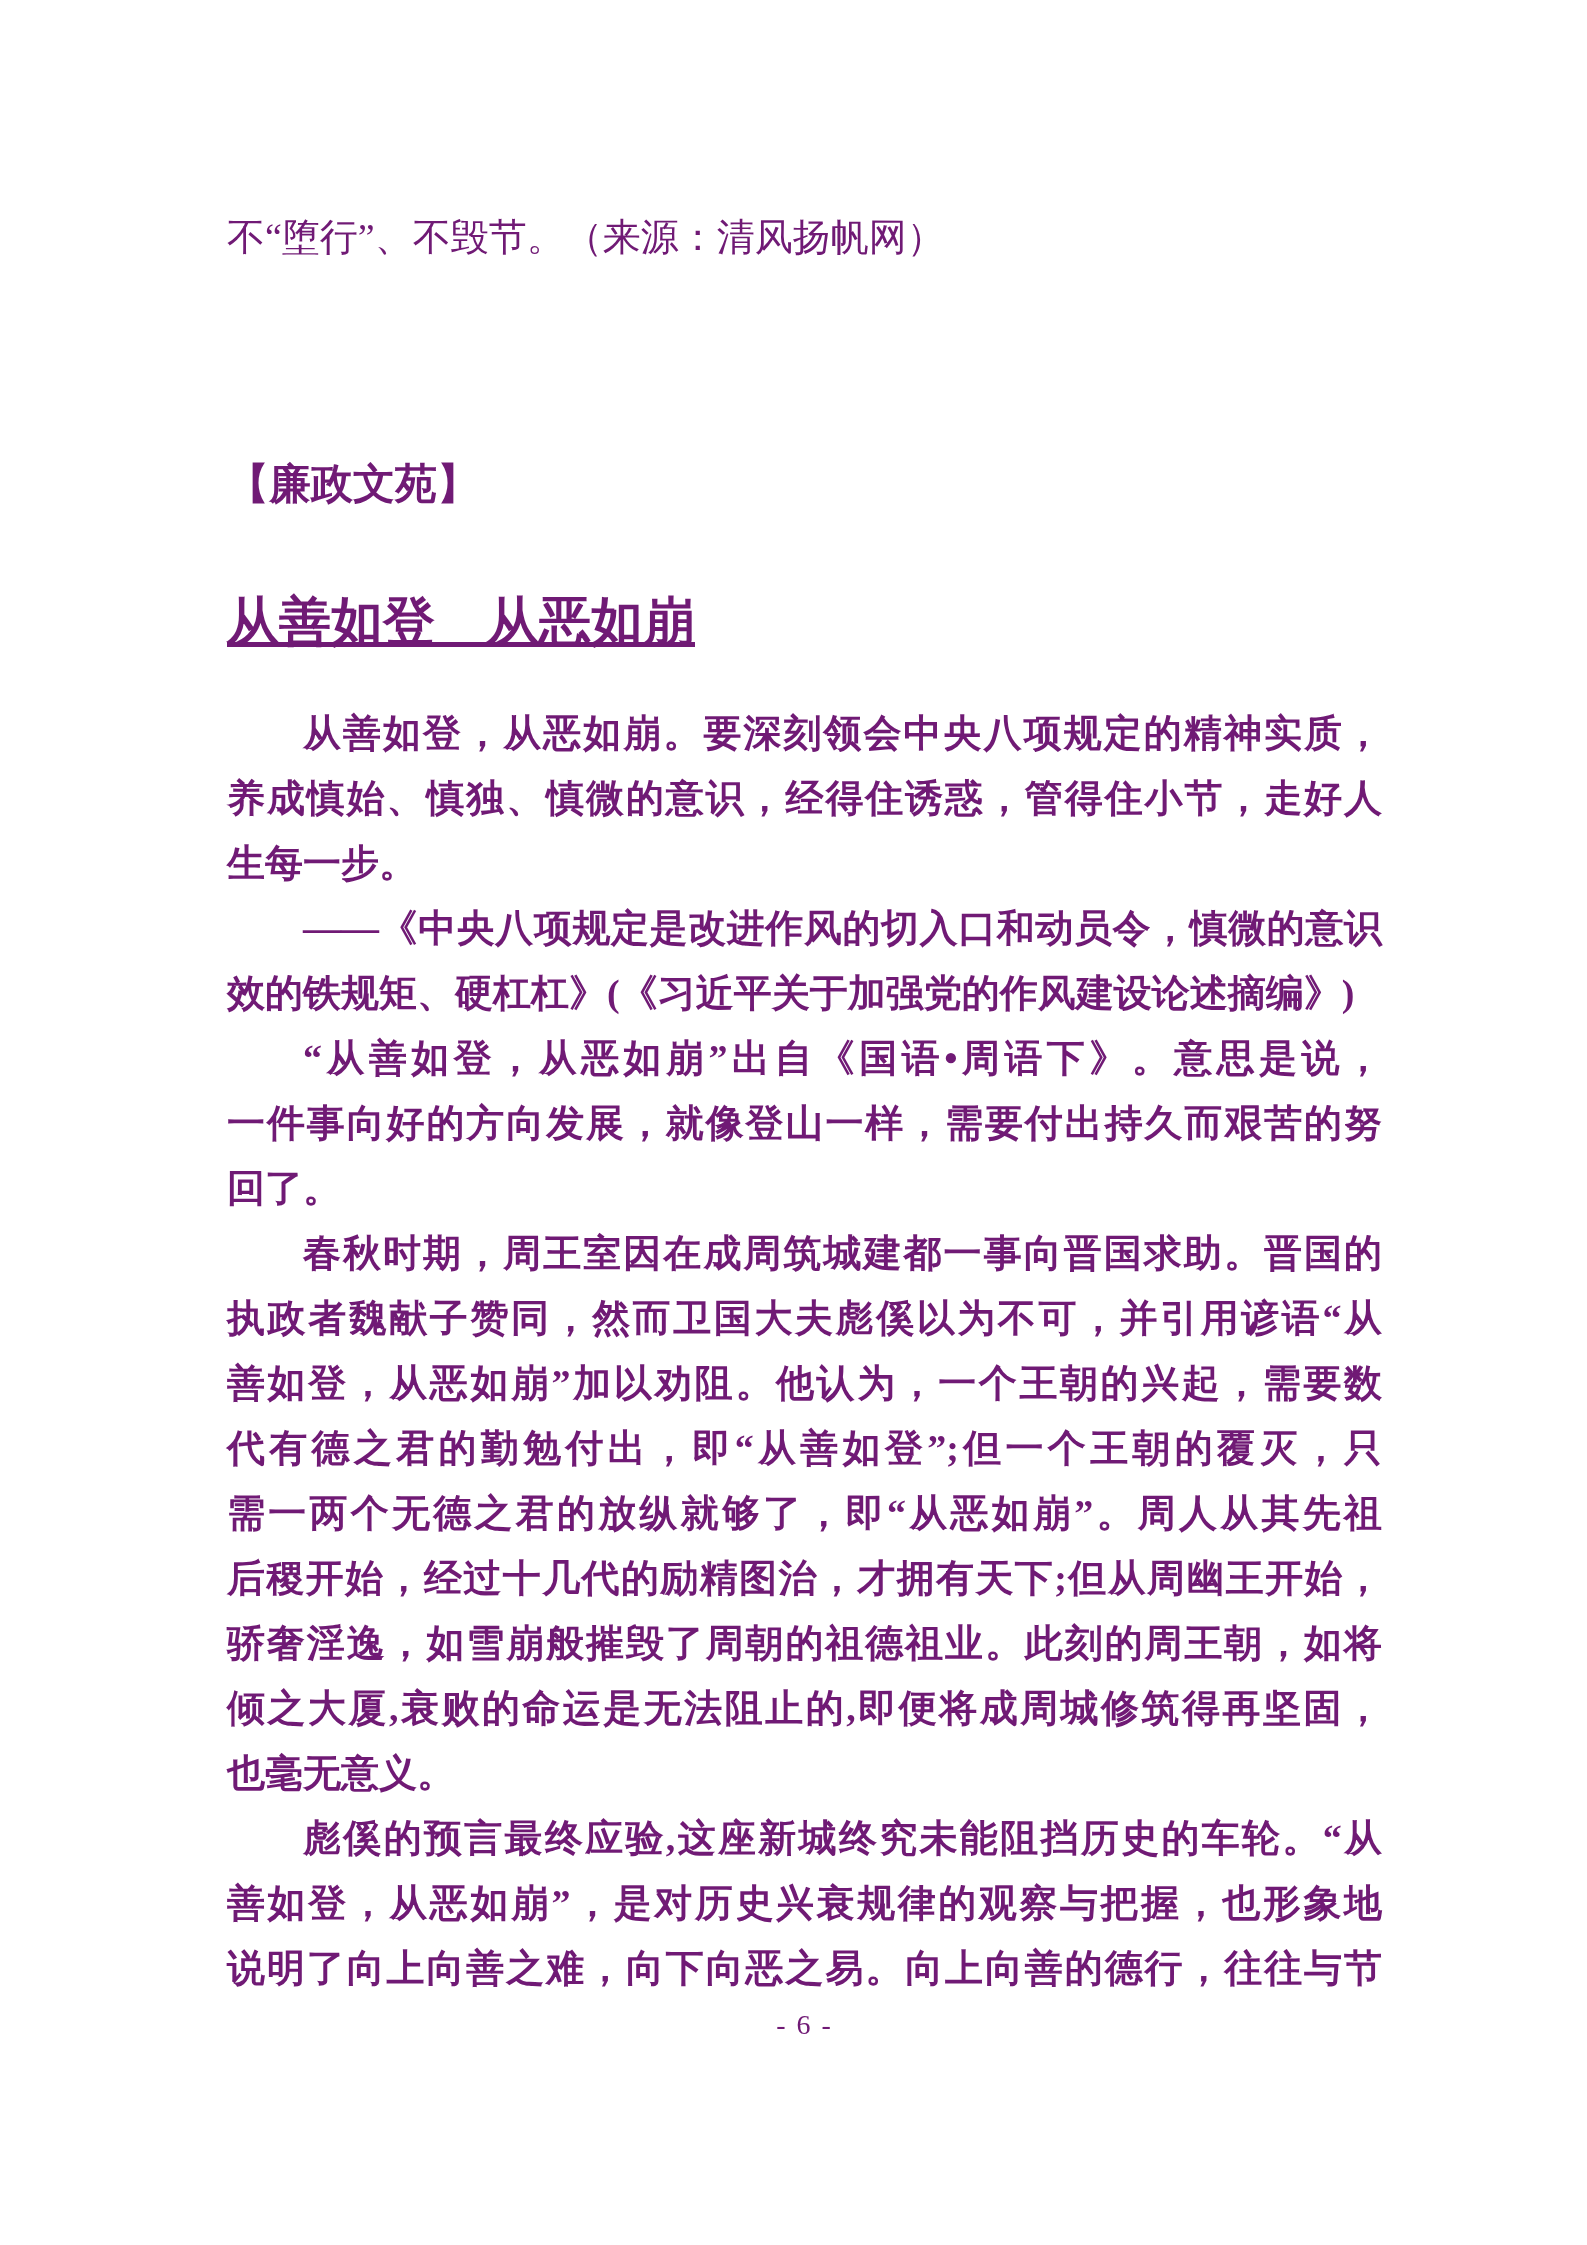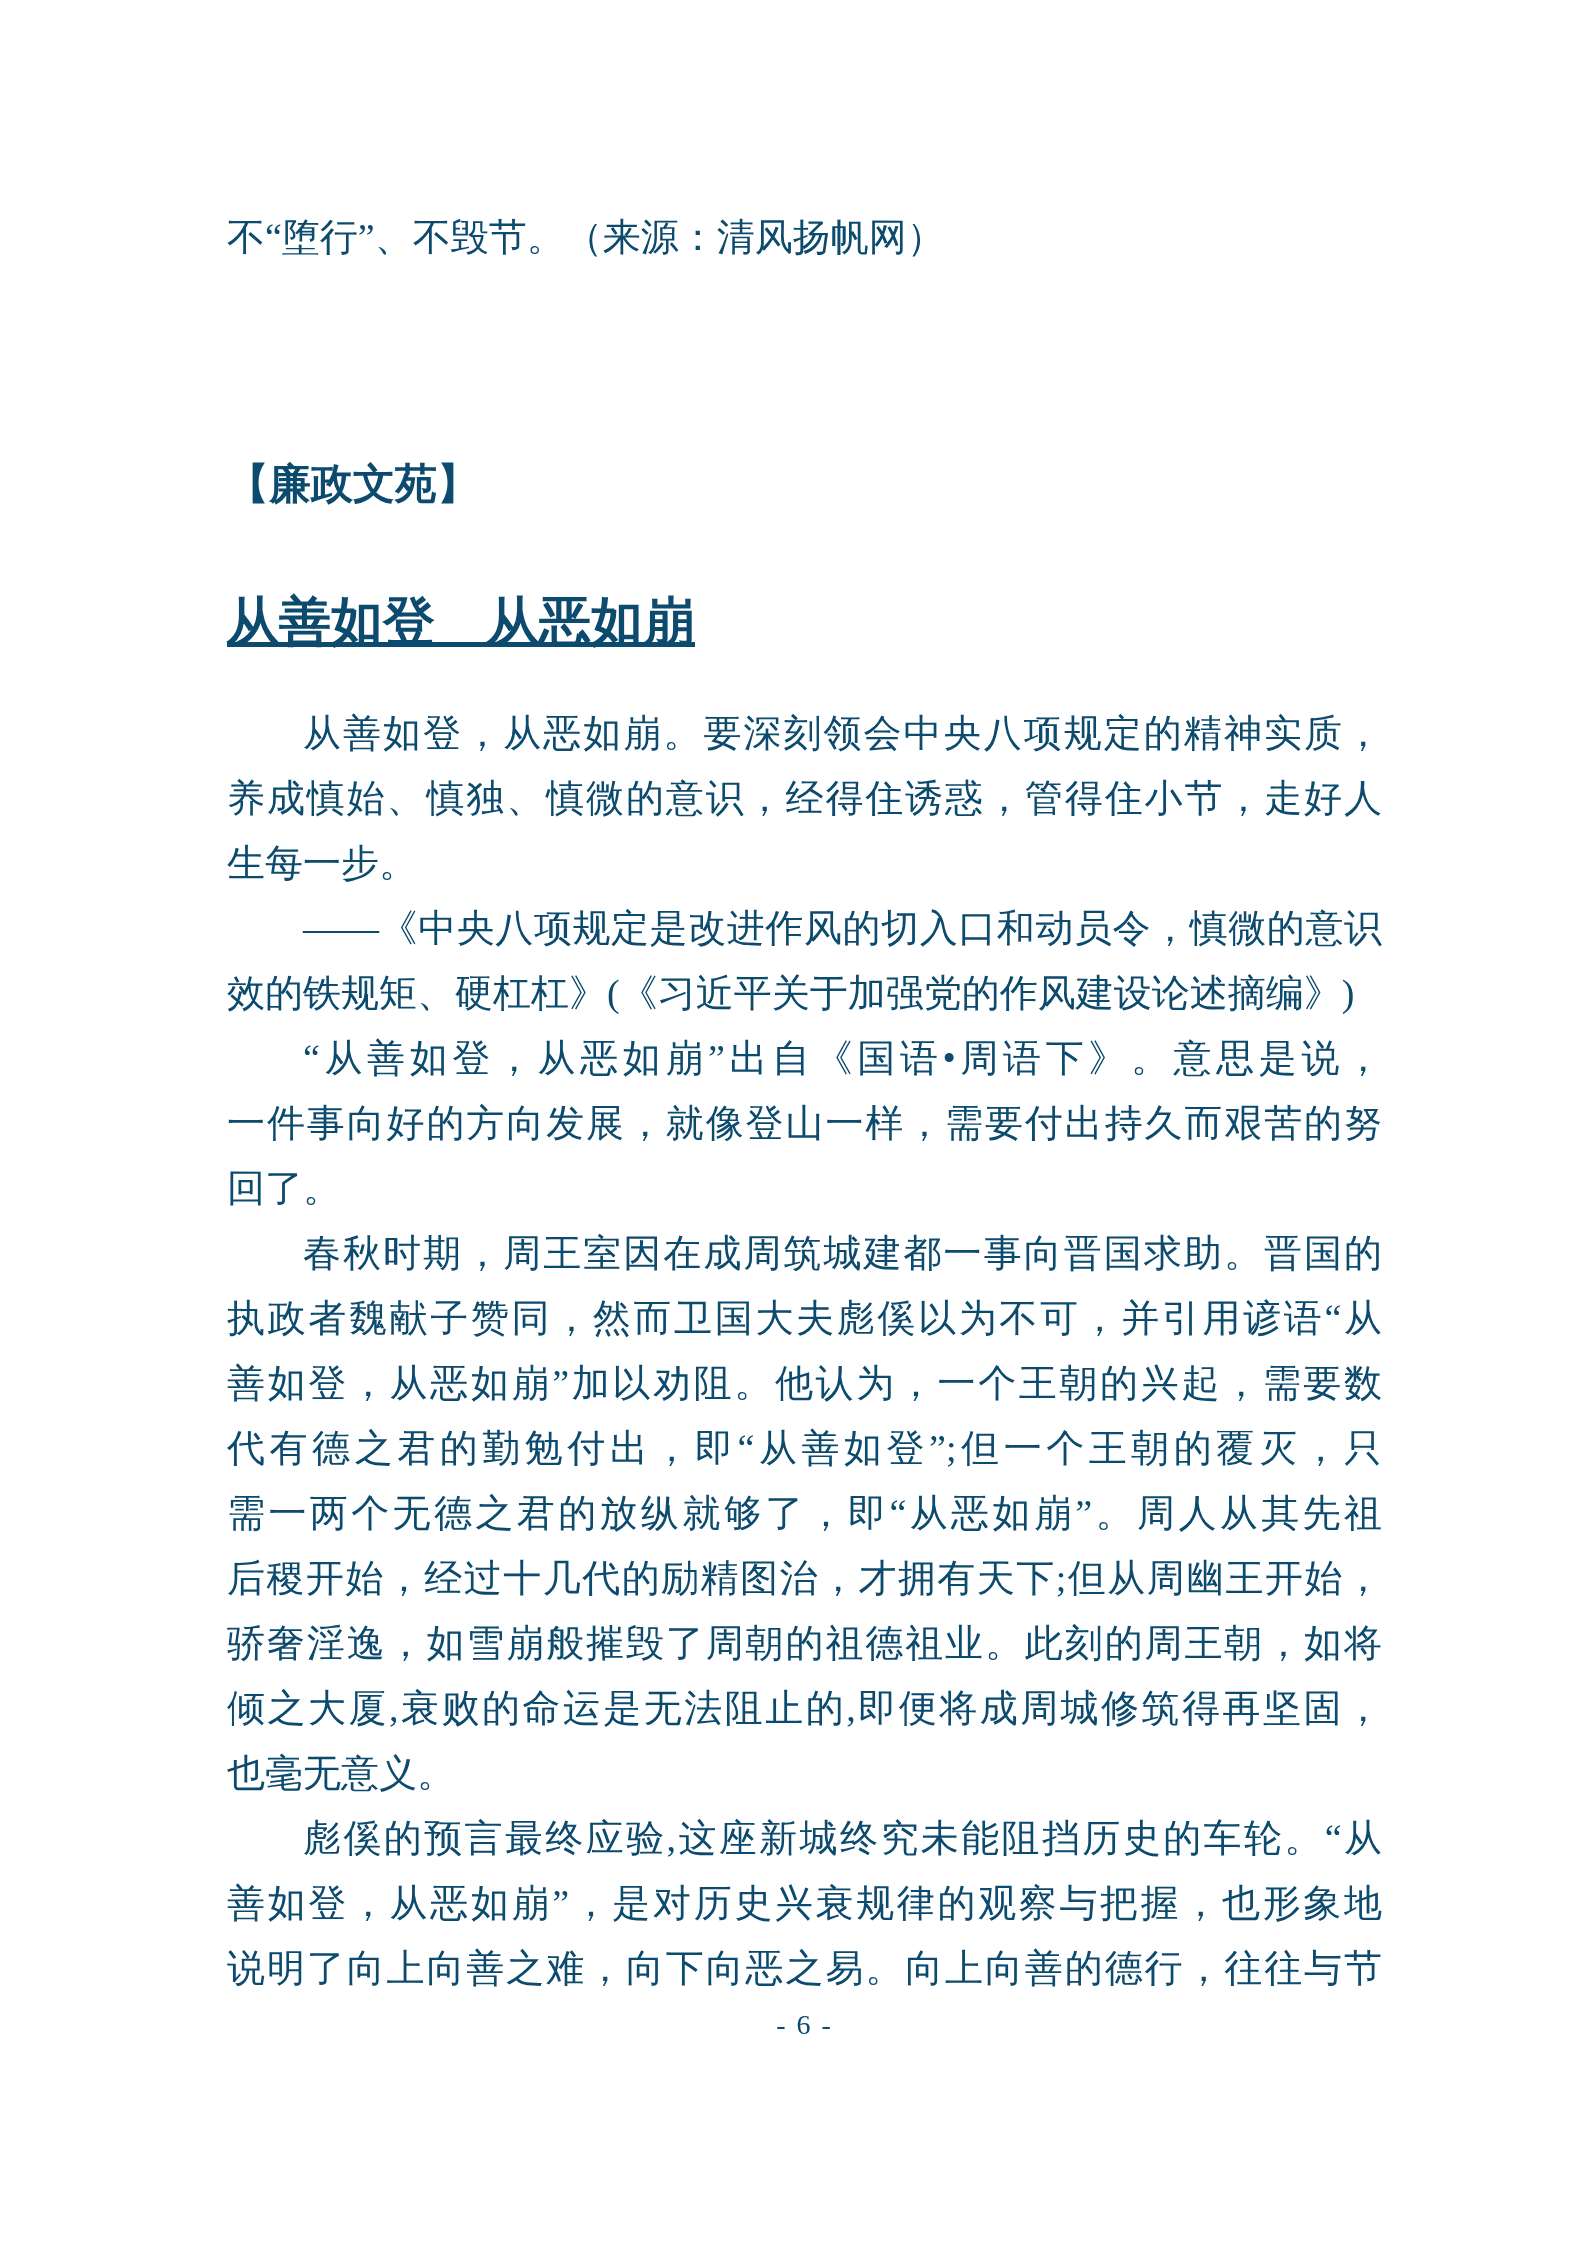--- a/index.html
+++ b/index.html
@@ -5,21 +5,21 @@
   html, body {
     margin: 0;
     padding: 0;
     background: #ffffff;
   }
   .page {
     position: relative;
     width: 1587px;
     height: 2245px;
     background: #ffffff;
-    color: #0c4a6e;
+    color: #701a75;
     box-sizing: border-box;
     padding: 0 205px 0 227px;
     overflow: hidden;
     font-family: "Liberation Serif", serif;
   }
   .cont-line {
     margin-top: 205px;
     font-size: 38px;
     line-height: 65px;
     white-space: nowrap;
@@ -39,20 +39,21 @@
     text-align: left;
     white-space: nowrap;
     text-decoration: underline;
   }
   .article-body {
     margin-top: 44px;
   }
   .body-line {
     font-size: 38px;
     line-height: 65px;
+    font-weight: bold;
   }
   .body-line.indent {
     text-indent: 76px;
   }
   .body-line.stretch {
     text-align: justify;
     text-align-last: justify;
     text-justify: inter-character;
   }
   .footer {

